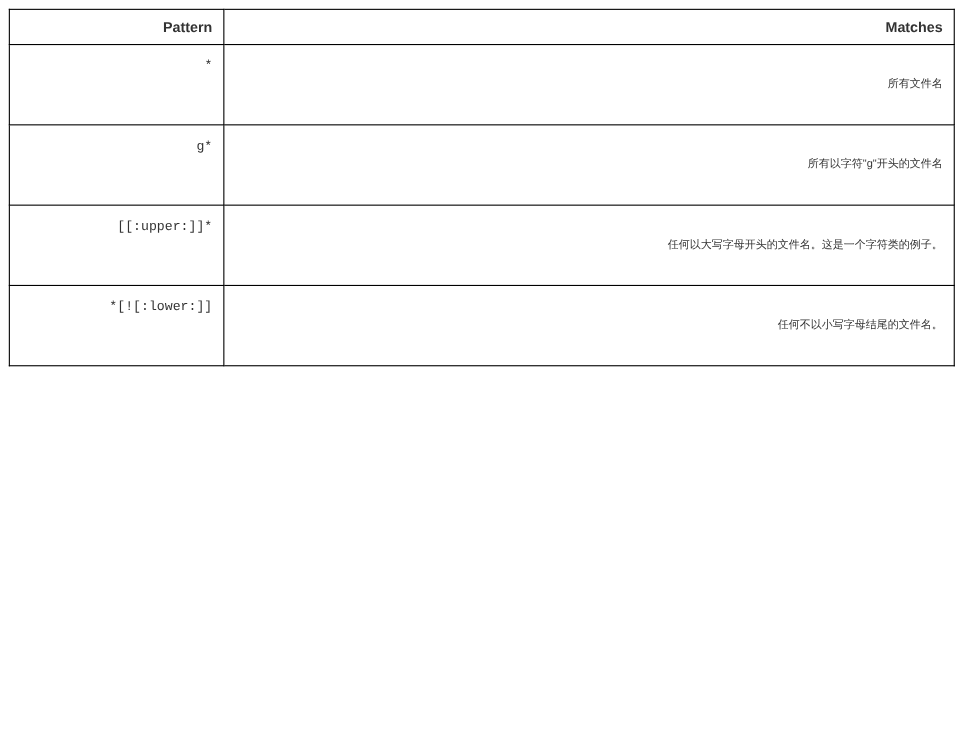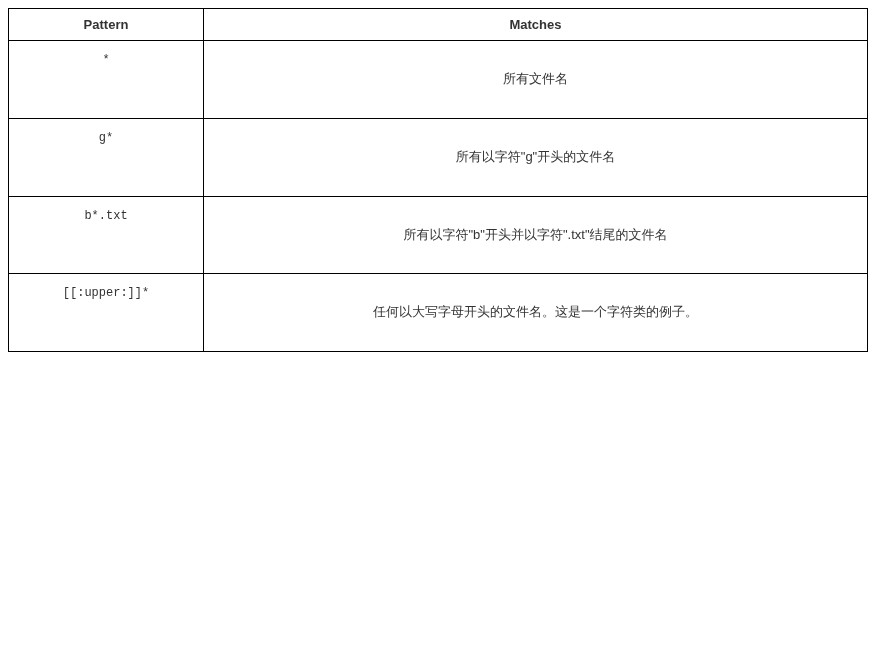--- a/index.html
+++ b/index.html
@@ -13,42 +13,42 @@
       padding: 8px;
       width: 876px;
     }
     table {
       border-collapse: collapse;
       width: 100%;
       table-layout: fixed;
     }
     th, td {
       border: 1px solid #000000;
-      text-align: center;
+      text-align: right;
       vertical-align: top;
     }
     th {
       padding: 8px 10px;
       font-weight: bold;
       font-size: 13px;
       color: #333333;
     }
     th:first-child {
       width: 195px;
     }
     td.pattern-cell {
       font-family: "Courier New", Courier, monospace;
       font-size: 12px;
       color: #333333;
       padding: 10px 10px;
       word-wrap: break-word;
       line-height: 1.5;
     }
     td.matches-cell {
-      font-size: 13px;
+      font-size: 10px;
       color: #333333;
       padding: 28px 10px;
       line-height: 1.6;
     }
   </style>
 </head>
 <body>
 
 <table>
   <thead>
@@ -60,21 +60,21 @@
   <tbody>
     <tr>
       <td class="pattern-cell">*</td>
       <td class="matches-cell">所有文件名</td>
     </tr>
     <tr>
       <td class="pattern-cell">g*</td>
       <td class="matches-cell">所有以字符"g"开头的文件名</td>
     </tr>
     <tr>
-      <td class="pattern-cell">b*.txt</td>
-      <td class="matches-cell">所有以字符"b"开头并以字符".txt"结尾的文件名</td>
+      <td class="pattern-cell">[[:upper:]]*</td>
+      <td class="matches-cell">任何以大写字母开头的文件名。这是一个字符类的例子。</td>
     </tr>
     <tr>
-      <td class="pattern-cell">[[:upper:]]*</td>
-      <td class="matches-cell">任何以大写字母开头的文件名。这是一个字符类的例子。</td>
+      <td class="pattern-cell">*[![:lower:]]</td>
+      <td class="matches-cell">任何不以小写字母结尾的文件名。</td>
     </tr>
   </tbody>
 </table>
 
 </body></html>

